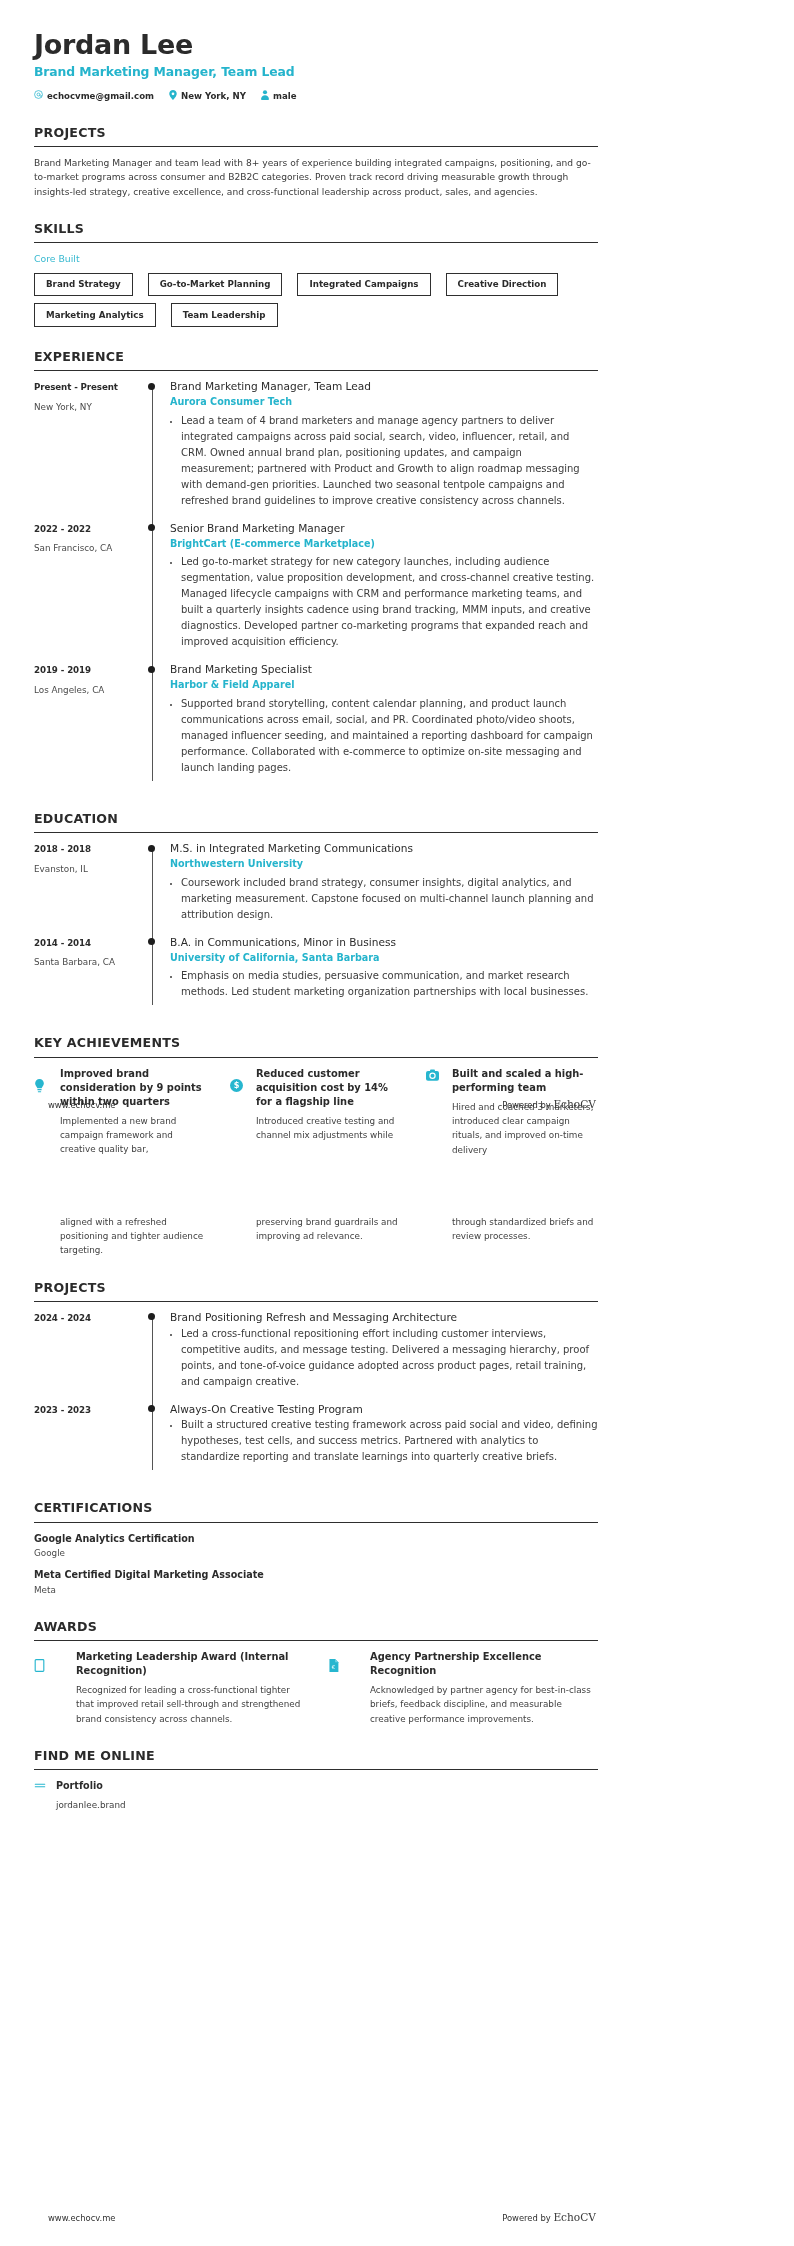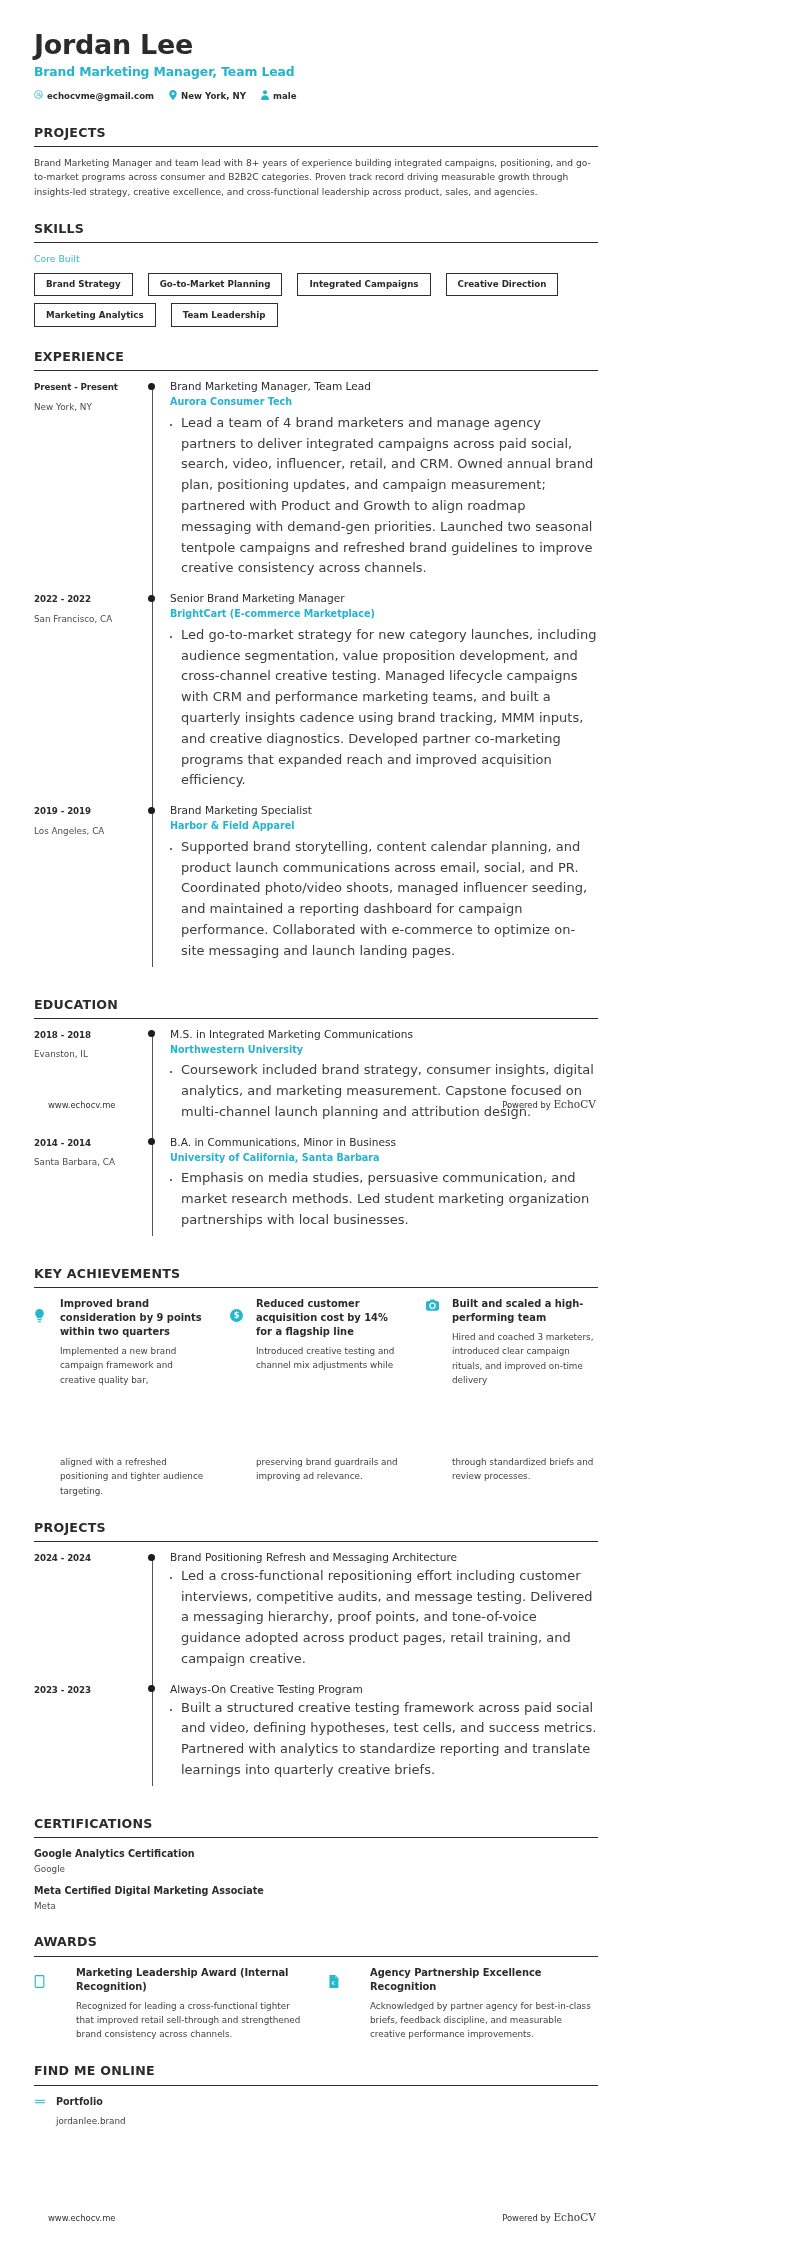--- a/index.html
+++ b/index.html
@@ -130,21 +130,21 @@
     line-height: 1.2;
   }
   .e-org {
     font-size: 9.6px;
     font-weight: 700;
     color: #25b4cc;
     margin-top: 2px;
   }
   .e-bullets { margin-top: 4px; padding-left: 11px; }
   .e-bullets li {
-    font-size: 13px;
+    font-size: 10px;
     line-height: 1.6;
     color: #3c3c3c;
     margin-bottom: 1px;
   }
   .e-bullets li::marker { font-size: 8px; }
 
   
   .ach-grid {
     display: grid;
     grid-template-columns: repeat(3, 1fr);
@@ -175,21 +175,21 @@
   }
   .ach-desc-cont {
     font-size: 8.8px;
     line-height: 1.62;
     color: #3f3f3f;
   }
   .ach-cont-grid {
     display: grid;
     grid-template-columns: repeat(3, 1fr);
     gap: 0 24px;
-    margin-top: 10px;
+    margin-top: 0;
   }
   .ach-cont-cell { padding-left: 26px; }
 
   
   .cert { margin-bottom: 8px; }
   .cert-name {
     font-size: 9.6px;
     font-weight: 700;
     color: #2b2b2b;
   }

